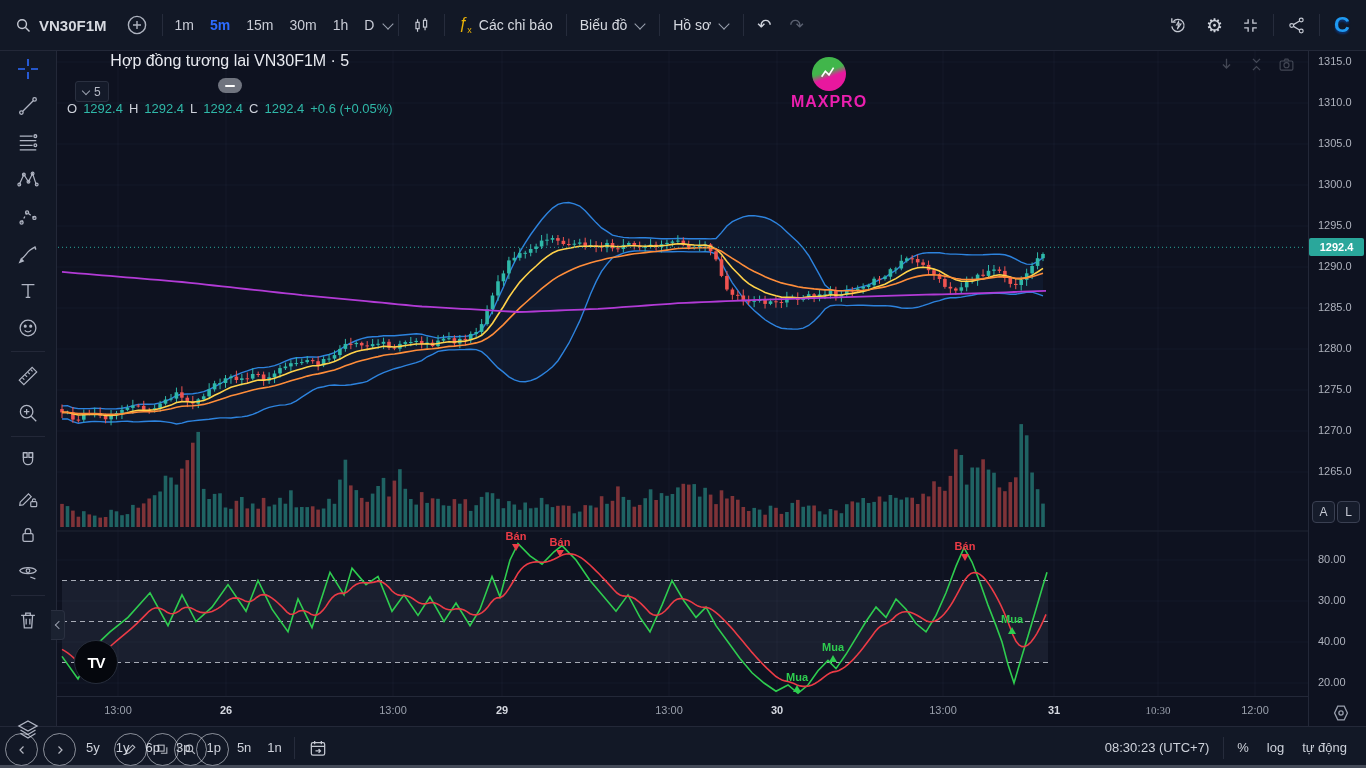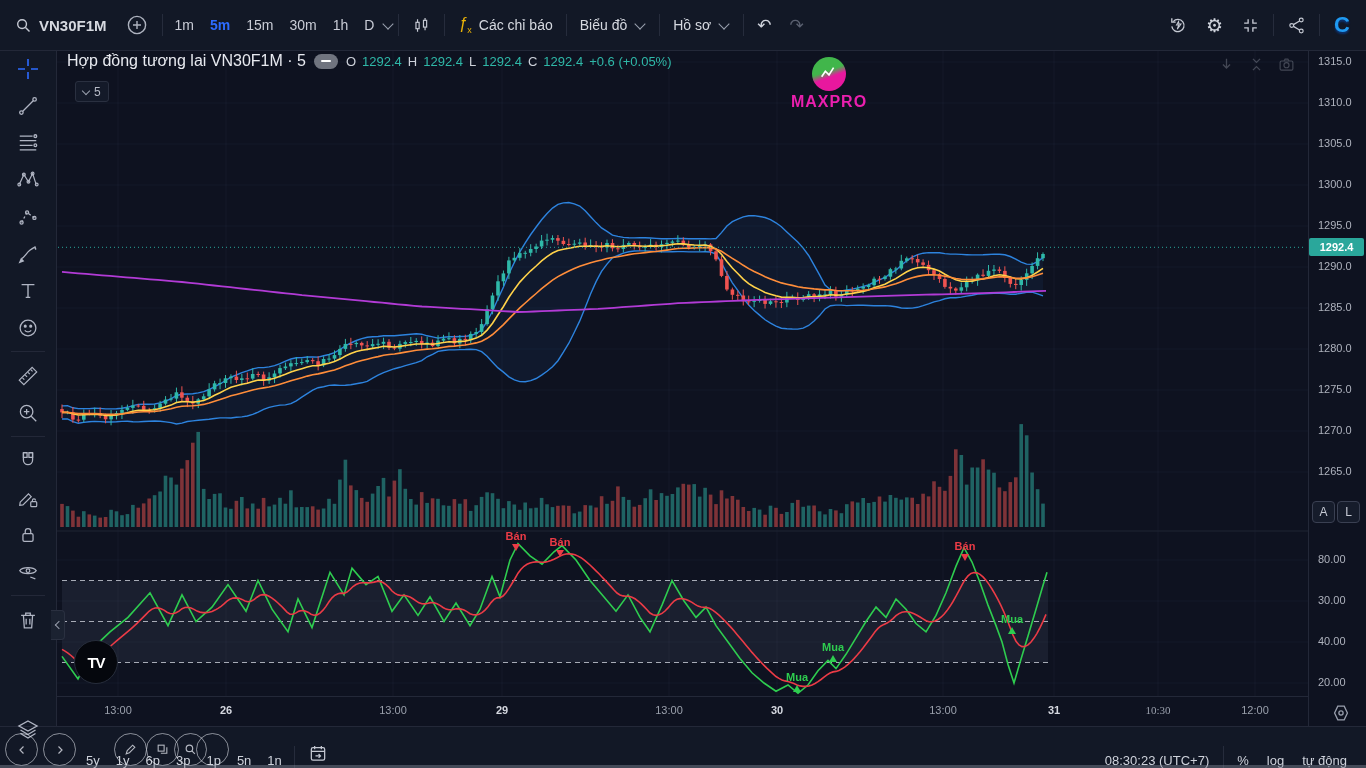--- a/index.html
+++ b/index.html
@@ -45,21 +45,21 @@
          font-size:11px;color:#9aa0ac;}
   .ttick.day{color:#d5d8e0;font-weight:bold;}
   .price-tag{position:absolute;left:1309px;width:55px;height:18px;background:#2aa79b;color:#fff;
          font-size:11px;font-weight:bold;display:flex;align-items:center;justify-content:center;
          border-radius:2px;z-index:9;}
   .albtn{position:absolute;width:21px;height:20px;border:1px solid #3a4052;border-radius:4px;
          color:#c6cad4;font-size:12px;display:flex;align-items:center;justify-content:center;
          z-index:9;background:#161c2b;cursor:pointer;}
   .axgear{position:absolute;left:1330px;top:702px;z-index:9;cursor:pointer;}
   
-  .legend{position:absolute;left:67px;top:52px;z-index:12;display:flex;align-items:center;gap:8px;}
+  .legend{position:absolute;left:67px;top:52px;z-index:12;display:flex;align-items:center;gap:8px;flex-direction:column;}
   .legend .title{font-size:16px;color:#e8eaf0;}
   .eye-pill{width:24px;height:15px;background:#70747f;border-radius:8px;display:flex;
             align-items:center;justify-content:center;cursor:pointer;}
   .eye-pill::after{content:"";width:10px;height:2px;background:#fff;border-radius:1px;}
   .ohlc{display:flex;gap:6px;font-size:13px;align-items:center;}
   .ohlc .k{color:#cdd1da;}
   .ohlc .v{color:#2fb8a8;}
   .ma-chip{position:absolute;left:75px;top:81px;height:19px;padding:0 7px;border:1px solid #2a3040;
            border-radius:3px;background:#141a29;display:flex;align-items:center;gap:5px;
            font-size:12px;color:#b6bac6;z-index:12;cursor:pointer;}
@@ -69,21 +69,21 @@
   .wm-circle{width:34px;height:34px;border-radius:50%;margin:0 auto 2px auto;
              background:linear-gradient(160deg,#41b64b 0 42%,#e8189e 58% 100%);
              display:flex;align-items:center;justify-content:center;}
   .wm-text{font-size:16px;font-weight:800;letter-spacing:1px;color:#ea1fae;}
   .tv-badge{position:absolute;left:74px;top:640px;width:42px;height:42px;border-radius:50%;
             background:#05070d;border:1px solid #272d3b;display:flex;align-items:center;
             justify-content:center;z-index:12;font-weight:800;font-size:15px;color:#fff;
             letter-spacing:-1px;}
   
   .bottombar{position:absolute;left:0;bottom:0;right:0;height:42px;background:#121826;
-             border-top:1px solid #232838;display:flex;align-items:flex-end;z-index:20;
+             border-top:1px solid #232838;display:flex;align-items:center;z-index:20;
              font-size:13px;padding:0 10px 0 78px;box-sizing:border-box;}
   .rng{padding:0 8px;color:#ced2db;cursor:pointer;font-size:13px;}
   .spacer{flex:1;}
   .clock{color:#ced2db;padding:0 10px;cursor:pointer;}
   .axbtn{padding:0 9px;color:#ced2db;cursor:pointer;}
   .ocir{position:absolute;width:31px;height:31px;border:1.6px solid rgba(235,238,245,.55);
         border-radius:50%;z-index:22;display:flex;align-items:center;justify-content:center;
         color:rgba(235,238,245,.75);}
   .bottom-strip{position:absolute;left:0;bottom:0;right:0;height:3px;
         background:rgba(130,136,150,.45);z-index:30;}

